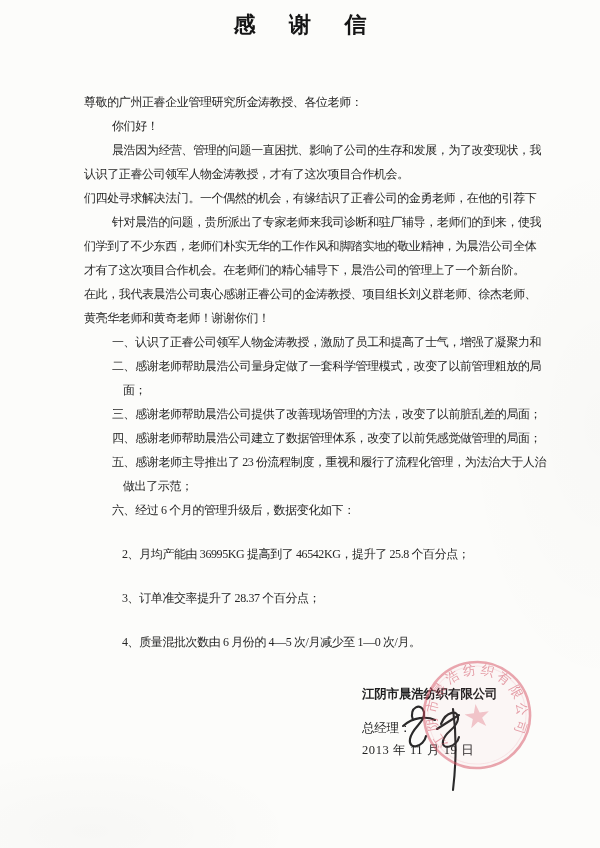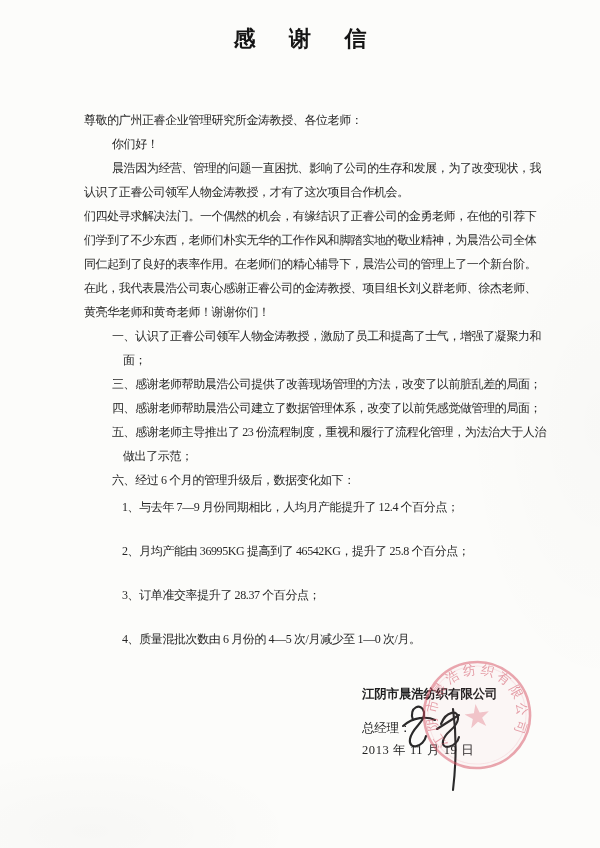--- a/index.html
+++ b/index.html
@@ -10,27 +10,27 @@
     background:#fcfcfa;
     background-image:
       radial-gradient(ellipse 300px 120px at 15% 98%, rgba(0,0,0,0.02), transparent 70%),
       radial-gradient(ellipse 200px 400px at 100% 50%, rgba(0,0,0,0.015), transparent 70%);
     font-family:"Liberation Serif","DejaVu Serif",serif;
     color:#2a2a2a;
     overflow:hidden;
     box-shadow:0 0 4px rgba(0,0,0,.15);
   }
   .title{
-    position:absolute;top:24px;left:0;width:100%;
+    position:absolute;top:10px;left:0;width:100%;
     margin:0;text-align:center;
     font-size:22px;font-weight:700;color:#151515;
     letter-spacing:14px;text-indent:14px;
   }
   .body{
-    position:absolute;left:84px;top:108px;width:444px;
+    position:absolute;left:84px;top:90px;width:444px;
     font-size:12px;line-height:24px;letter-spacing:-0.4px;
     color:#262626;
   }
   .ln{white-space:nowrap;height:24px;}
   .ind2{padding-left:28px;}
   .ind3{padding-left:39px;}
   .sub{padding-left:38px;margin-top:20px;}
   .gap{margin-top:3px;}
   .closing{
     position:absolute;left:362px;top:686px;
@@ -48,32 +48,33 @@
 <div class="page">
 
   <h1 class="title">感 谢 信</h1>
 
   <div class="body">
     <div class="ln">尊敬的广州正睿企业管理研究所金涛教授、各位老师：</div>
     <div class="ln ind2">你们好！</div>
     <div class="ln ind2">晨浩因为经营、管理的问题一直困扰、影响了公司的生存和发展，为了改变现状，我</div>
     <div class="ln">认识了正睿公司领军人物金涛教授，才有了这次项目合作机会。</div>
     <div class="ln">们四处寻求解决法门。一个偶然的机会，有缘结识了正睿公司的金勇老师，在他的引荐下</div>
+    <div class="ln ind2">针对晨浩的问题，贵所派出了专家老师来我司诊断和驻厂辅导，老师们的到来，使我</div>
     <div class="ln">们学到了不少东西，老师们朴实无华的工作作风和脚踏实地的敬业精神，为晨浩公司全体</div>
-    <div class="ln">同仁起到了良好的表率作用。在老师们的精心辅导下，晨浩公司的管理上了一个新台阶。</div>
+    <div class="ln">才有了这次项目合作机会。在老师们的精心辅导下，晨浩公司的管理上了一个新台阶。</div>
     <div class="ln">在此，我代表晨浩公司衷心感谢正睿公司的金涛教授、项目组长刘义群老师、徐杰老师、</div>
     <div class="ln">黄亮华老师和黄奇老师！谢谢你们！</div>
     <div class="ln ind2">一、认识了正睿公司领军人物金涛教授，激励了员工和提高了士气，增强了凝聚力和</div>
+    <div class="ln ind2">二、感谢老师帮助晨浩公司量身定做了一套科学管理模式，改变了以前管理粗放的局</div>
     <div class="ln ind3">面；</div>
     <div class="ln ind2">三、感谢老师帮助晨浩公司提供了改善现场管理的方法，改变了以前脏乱差的局面；</div>
     <div class="ln ind2">四、感谢老师帮助晨浩公司建立了数据管理体系，改变了以前凭感觉做管理的局面；</div>
     <div class="ln ind2">五、感谢老师主导推出了 23 份流程制度，重视和履行了流程化管理，为法治大于人治</div>
     <div class="ln ind3">做出了示范；</div>
     <div class="ln ind2">六、经过 6 个月的管理升级后，数据变化如下：</div>
-    <div class="ln sub gap">1、与去年 7—9 月份同期相比，人均月产能提升了 12.4 个百分点；</div>
     <div class="ln sub">2、月均产能由 36995KG 提高到了 46542KG，提升了 25.8 个百分点；</div>
     <div class="ln sub">3、订单准交率提升了 28.37 个百分点；</div>
     <div class="ln sub">4、质量混批次数由 6 月份的 4—5 次/月减少至 1—0 次/月。</div>
   </div>
 
   <div class="closing">
     <div class="company">江阴市晨浩纺织有限公司</div>
     <div class="role">总经理：</div>
     <div class="date">2013 年 11 月 19 日</div>
   </div>

